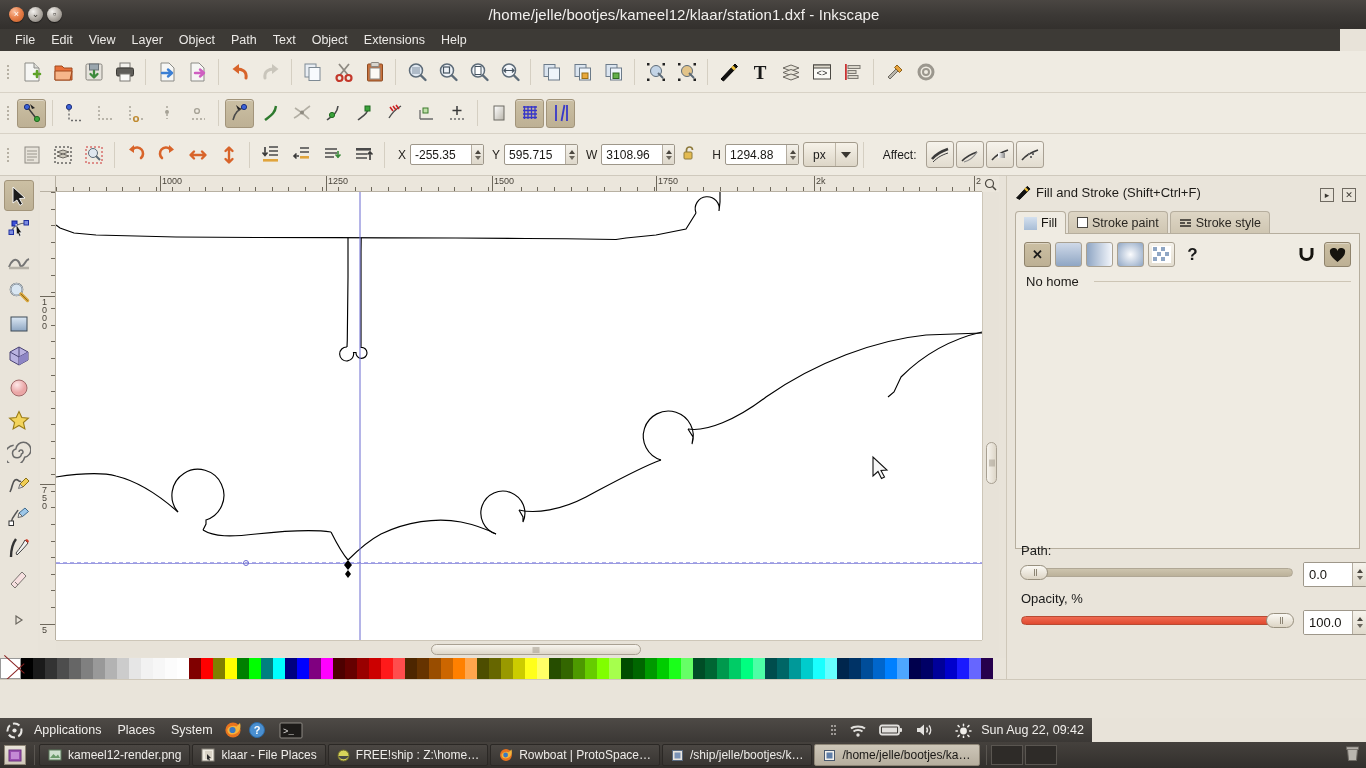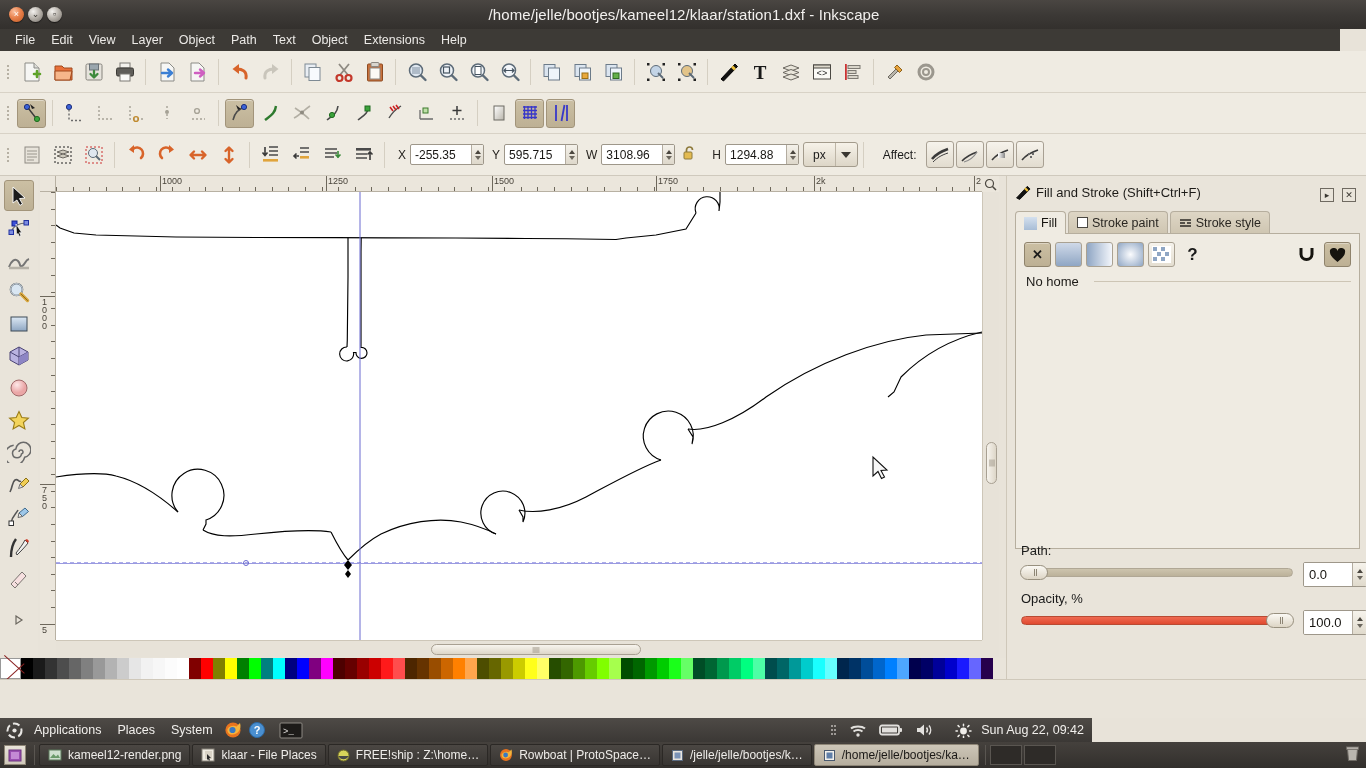--- a/index.html
+++ b/index.html
@@ -1443,21 +1443,21 @@
         <circle cx="8.5" cy="9" r="3.1" fill="#3a78c2"></circle>
       </svg>
       <span>Rowboat | ProtoSpace…</span>
     </div>
 
     <div class="tk">
       <svg width="13" height="13" viewBox="0 0 13 13">
         <rect x="1.5" y="1.5" width="10" height="10" fill="#e8e5df" stroke="#5a6a80"></rect>
         <rect x="3.5" y="3.5" width="6" height="6" fill="#7a93b8"></rect>
       </svg>
-      <span>/jelle/jelle/bootjes/k…</span>
+      <span>/ship/jelle/bootjes/k…</span>
     </div>
 
     <div class="tk active">
       <svg width="13" height="13" viewBox="0 0 13 13">
         <rect x="1.5" y="1.5" width="10" height="10" fill="#f3f1ec" stroke="#4a5a70"></rect>
         <rect x="3.5" y="3.5" width="6" height="6" fill="#5f7ea8"></rect>
       </svg>
       <span>/home/jelle/bootjes/ka…</span>
     </div>
 

